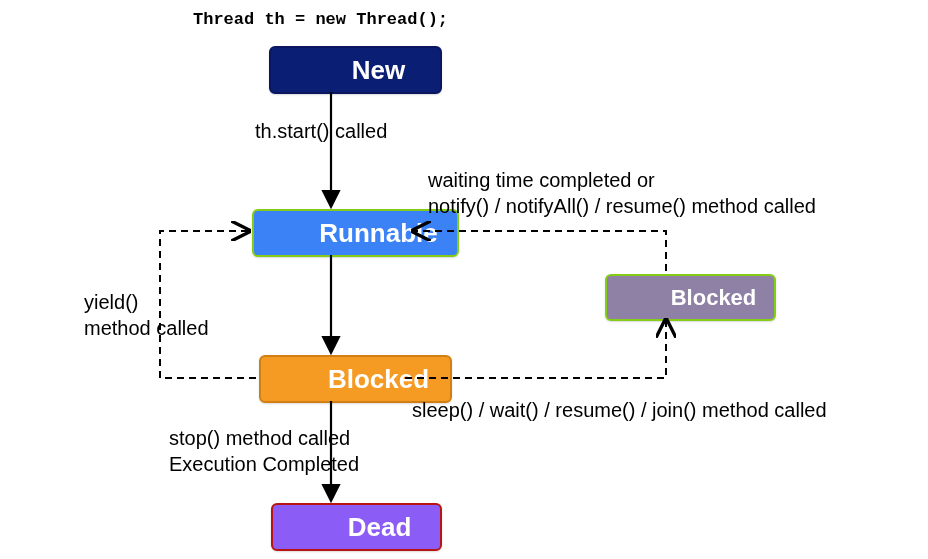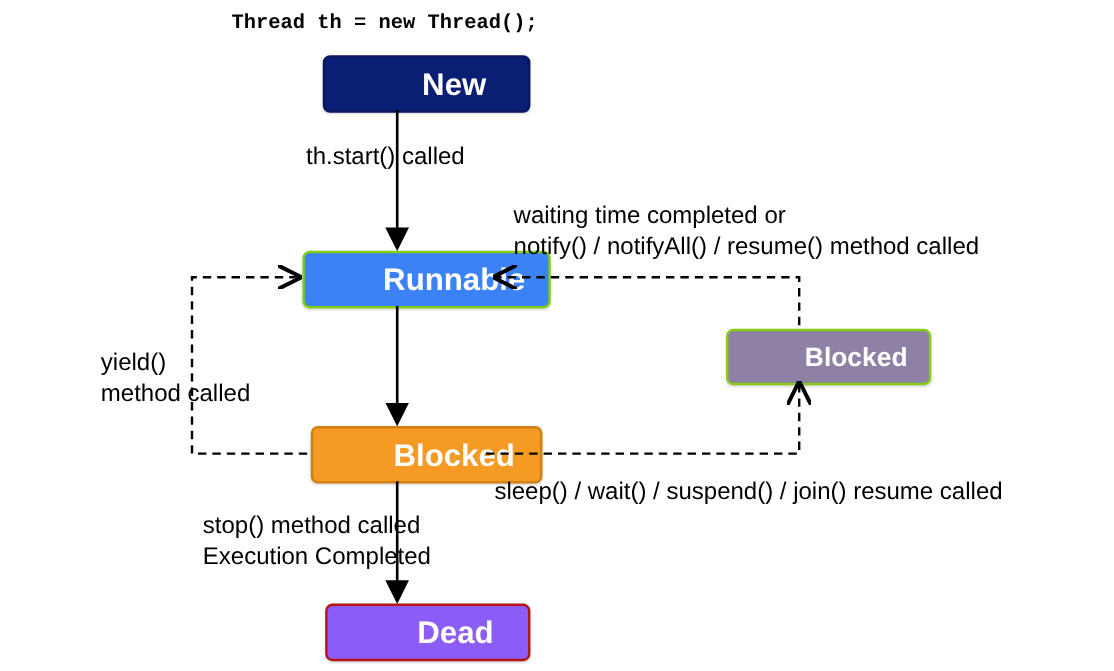--- a/index.html
+++ b/index.html
@@ -72,21 +72,21 @@
   <div class="state state-blocked" style="left:605px; top:274px; width:121px; height:43px;">Blocked</div>
 
   <div class="state state-dead" style="left:271px; top:503px; width:121px; height:44px;">Dead</div>
 
   <div class="label" style="left:255px; top:118px;">th.start() called</div>
 
 
   <div class="label" style="left:84px; top:289px;">yield()
 method called</div>
 
-  <div class="label" style="left:412px; top:397px;">sleep() / wait() / suspend() / join() resume called</div>
+  <div class="label" style="left:412px; top:397px;">sleep() / wait() / resume() / join() method called</div>
 
   <div class="label" style="left:428px; top:167px;">waiting time completed or
 notify() / notifyAll() / resume() method called</div>
 
   <div class="label" style="left:169px; top:425px;">stop() method called
 Execution Completed</div>
 
   <svg class="wires">
     <defs>
       <marker id="arrow-solid" viewBox="0 0 12 12" refX="10" refY="6" markerWidth="9" markerHeight="9" orient="auto-start-reverse">

